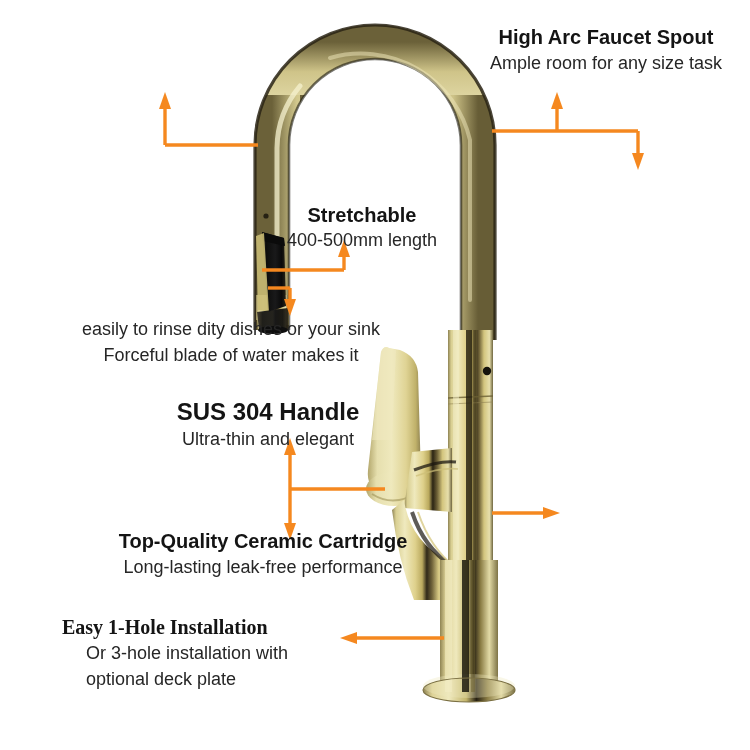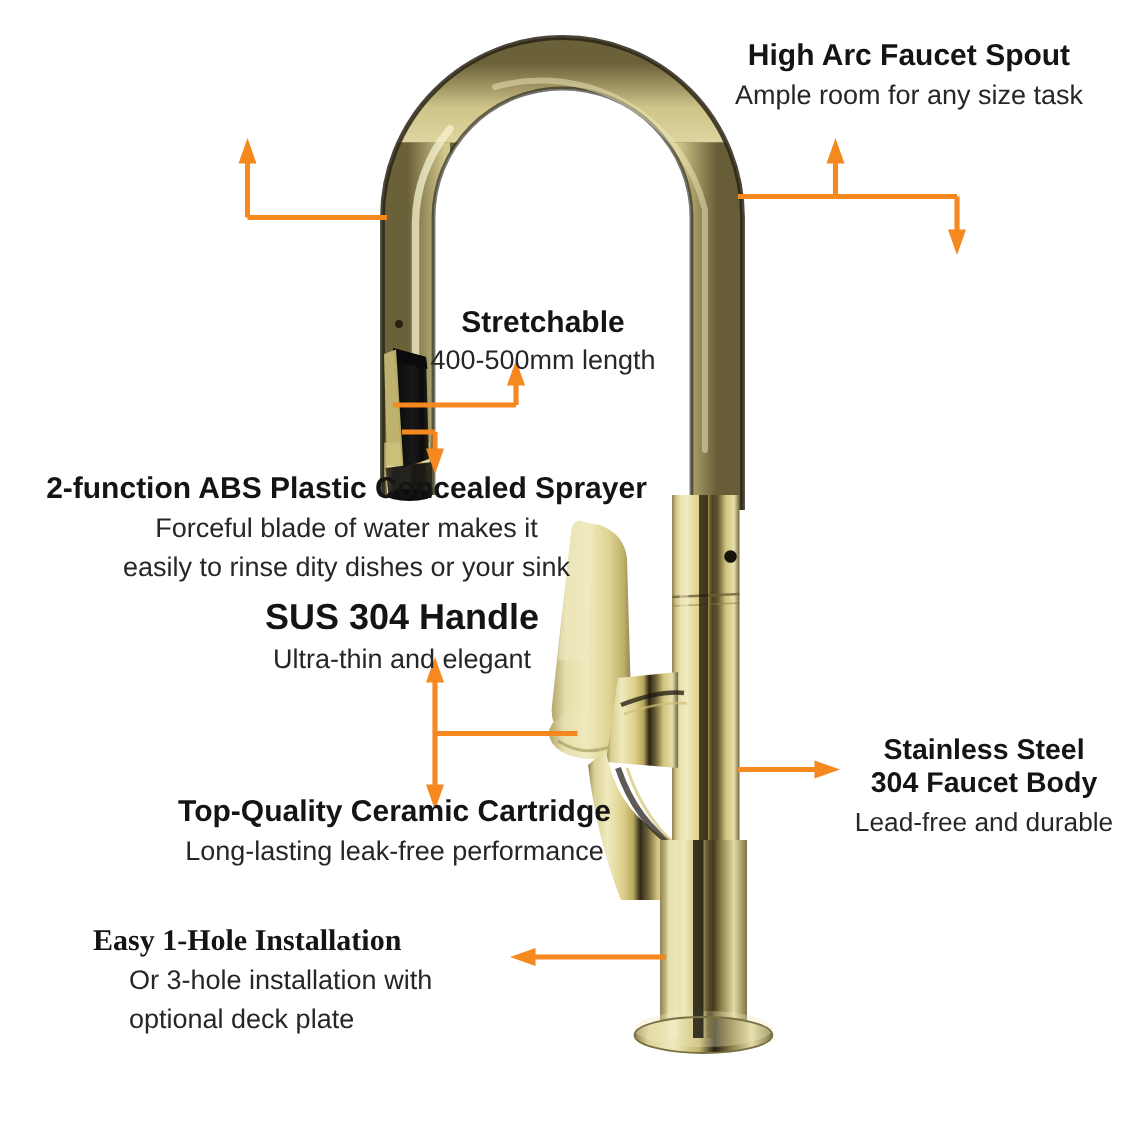--- a/index.html
+++ b/index.html
@@ -295,35 +295,29 @@
     <div class="c-sub">Ample room for any size task</div>
   </div>
 
 
   <div class="callout center" id="co-stretch">
     <div class="c-title">Stretchable</div>
     <div class="c-sub">400-500mm length</div>
   </div>
 
   <div class="callout center" id="co-sprayer">
-    <div class="c-title">2-function ABS Plastic Concealed Sprayer</div>
+    <div class="c-sub">easily to rinse dity dishes or your sink</div>
     <div class="c-sub">Forceful blade of water  makes it</div>
-    <div class="c-sub">easily to rinse dity dishes or your sink</div>
   </div>
 
   <div class="callout center" id="co-handle">
     <div class="c-title">SUS 304 Handle</div>
     <div class="c-sub">Ultra-thin and elegant</div>
   </div>
 
-  <div class="callout center" id="co-body">
-    <div class="c-title">Stainless Steel</div>
-    <div class="c-title">304 Faucet Body</div>
-    <div class="c-sub">Lead-free and durable</div>
-  </div>
 
   <div class="callout center" id="co-cartridge">
     <div class="c-title">Top-Quality Ceramic Cartridge</div>
     <div class="c-sub">Long-lasting leak-free performance</div>
   </div>
 
   <div class="callout left" id="co-install">
     <div class="c-title">Easy 1-Hole Installation</div>
     <div class="c-sub">Or 3-hole installation with</div>
     <div class="c-sub">optional deck plate</div>

